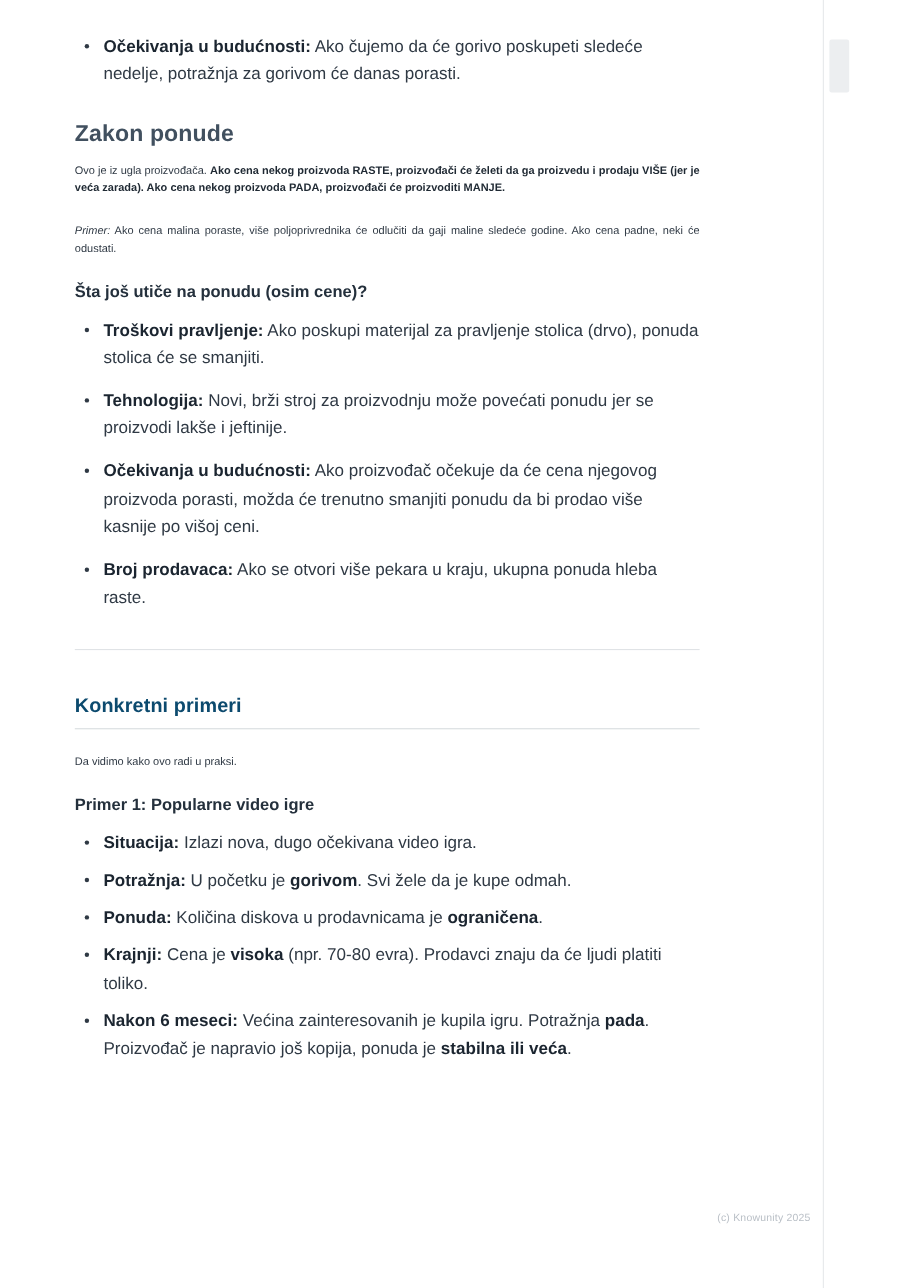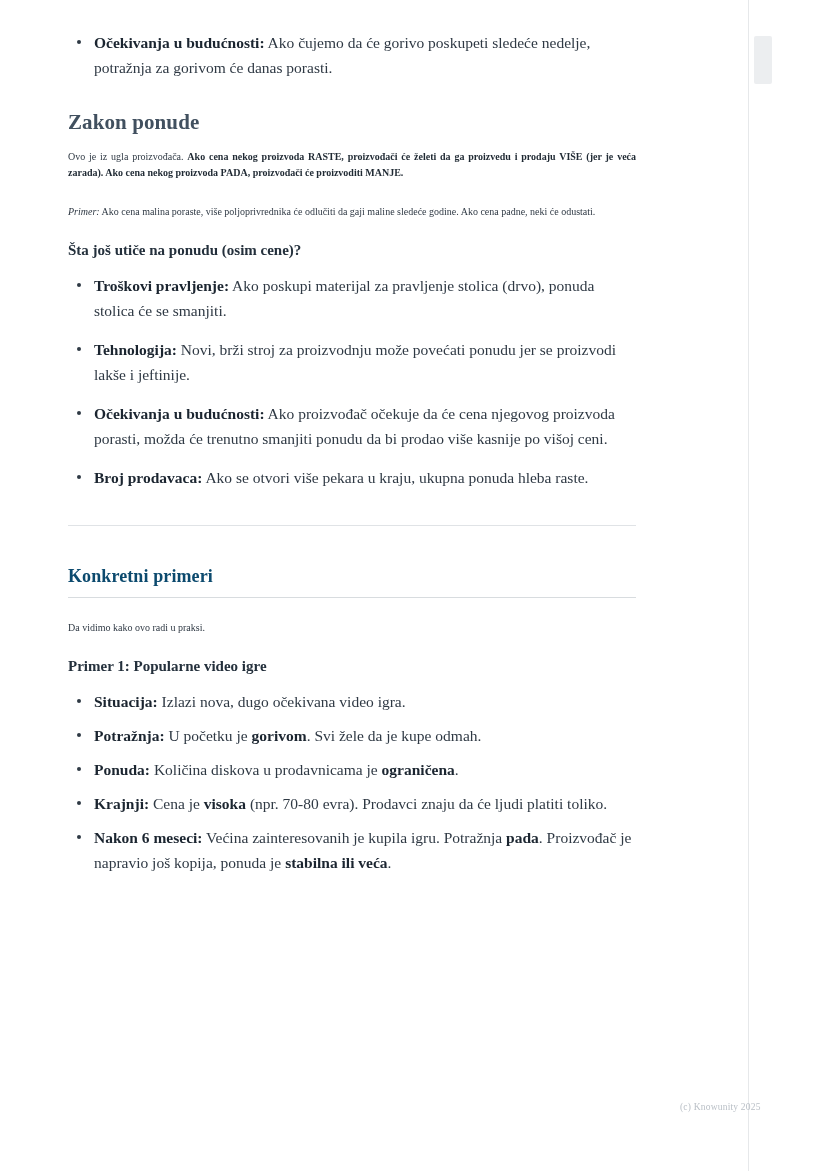--- a/index.html
+++ b/index.html
@@ -14,21 +14,20 @@
     font-family: "Liberation Sans", sans-serif;
     color: #2b3440;
     overflow: hidden;
   }
   .page {
     position: absolute;
     top: 0; left: 0;
     width: 828px;
     height: 1109px;
     background: #ffffff;
-    font-family: Liberation Serif, serif;
   }
   
   .right-rail {
     position: absolute;
     top: 0;
     left: 748px;
     width: 80px;
     height: 1171px;
     background: #ffffff;
     border-left: 1px solid #e6e8ea;
@@ -127,21 +126,21 @@
     color: #1b2530;
   }
   .emph {
     font-style: italic;
     color: #2f3944;
   }
   .spacer-18 { height: 18px; }
   .spacer-30 { height: 30px; }
   .watermark {
     position: absolute;
-    left: 680px;
+    left: 652px;
     top: 1102px;
     font-size: 9.5px;
     color: #b9bfc6;
     letter-spacing: .2px;
     white-space: nowrap;
     text-align: center;
   }
 </style>
 </head>
 <body>

